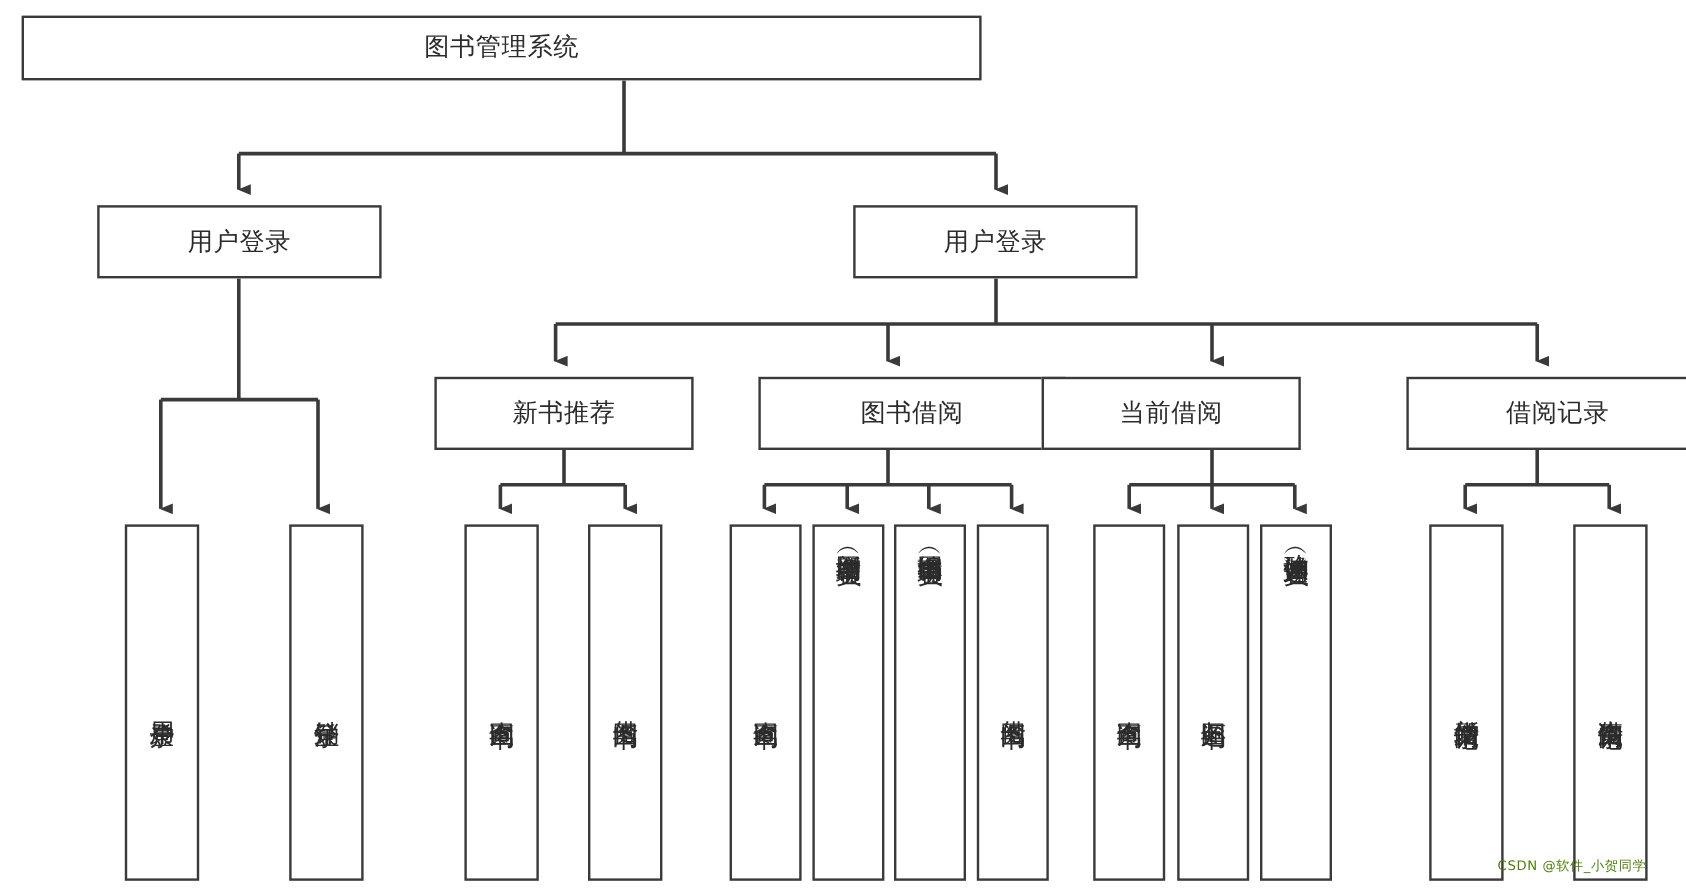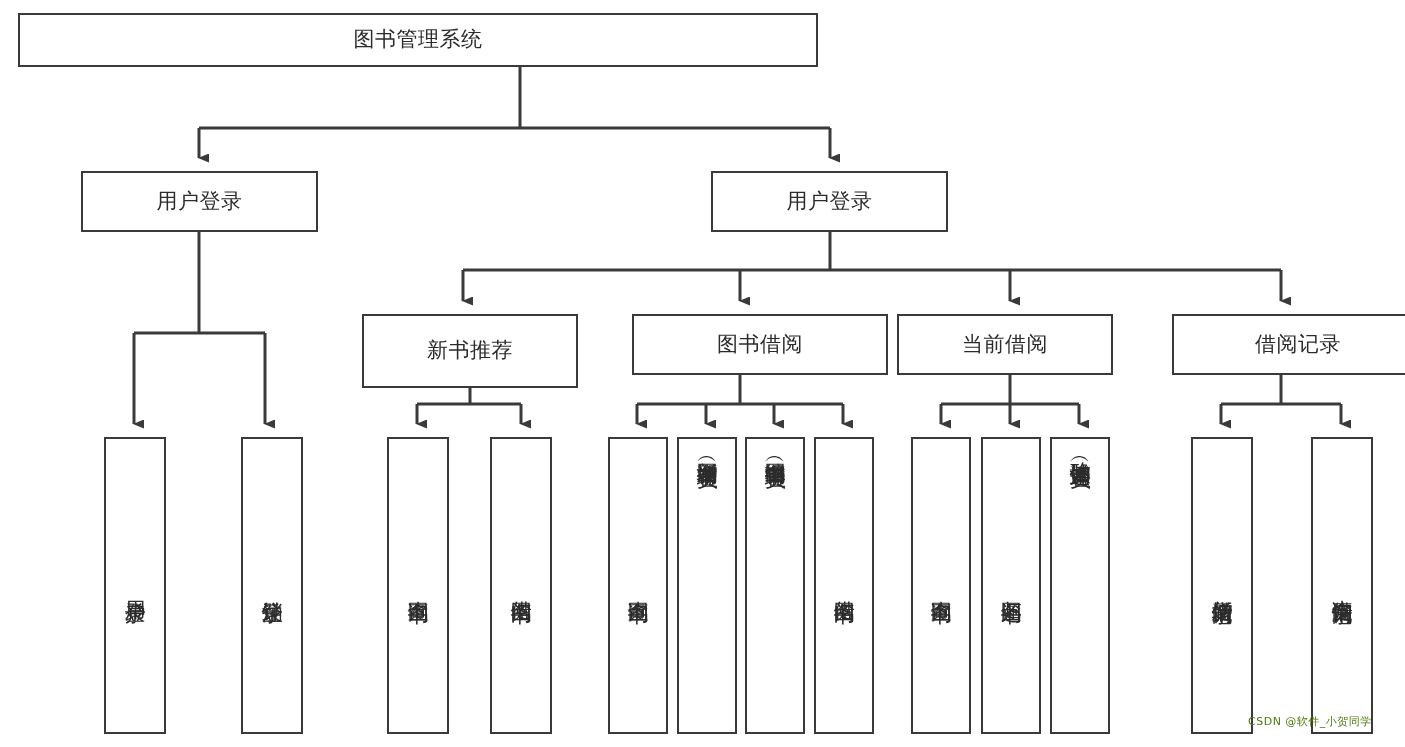--- a/index.html
+++ b/index.html
@@ -129,27 +129,27 @@
     <span>图书管理系统</span>
   </div>
 
   <div class="node horiz" style="left:81px; top:171px; width:237px; height:61px;">
     <span>用户登录</span>
   </div>
   <div class="node horiz" style="left:711px; top:171px; width:237px; height:61px;">
     <span>用户登录</span>
   </div>
 
-  <div class="node horiz" style="left:362px; top:314px; width:216px; height:74px;text-align:center;">
+  <div class="node horiz" style="left:362px; top:314px; width:216px; height:61px;text-align:center;">
     <span>新书推荐</span>
   </div>
   <div class="node horiz" style="left:632px; top:314px; width:256px; height:61px;">
     <span>图书借阅</span>
   </div>
-  <div class="node horiz" style="left:897px; top:314px; width:216px; height:61px;">
+  <div class="node horiz" style="left:868px; top:314px; width:216px; height:61px;">
     <span>当前借阅</span>
   </div>
   <div class="node horiz" style="left:1172px; top:314px; width:252px; height:61px;">
     <span>借阅记录</span>
   </div>
 
   <div class="node vert mid" style="left:104px; top:437px; width:62px; height:297px;">
     <span>用户登录</span>
   </div>
   <div class="node vert mid" style="left:241px; top:437px; width:62px; height:297px;">

